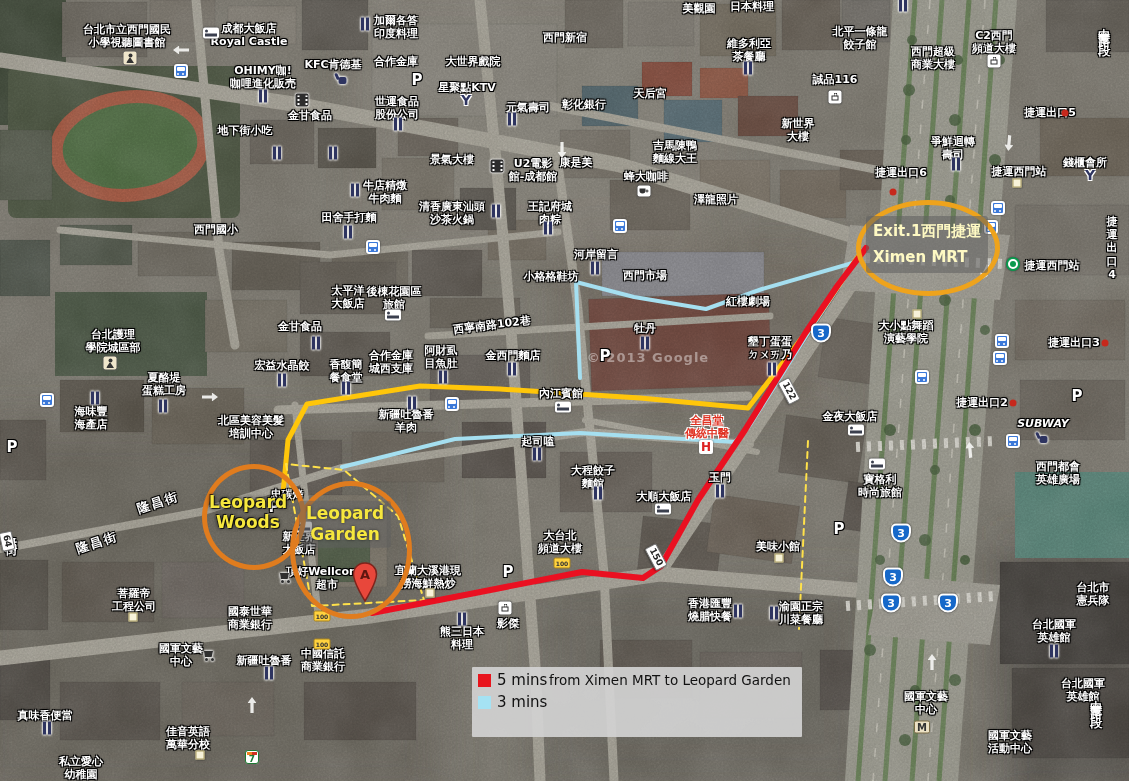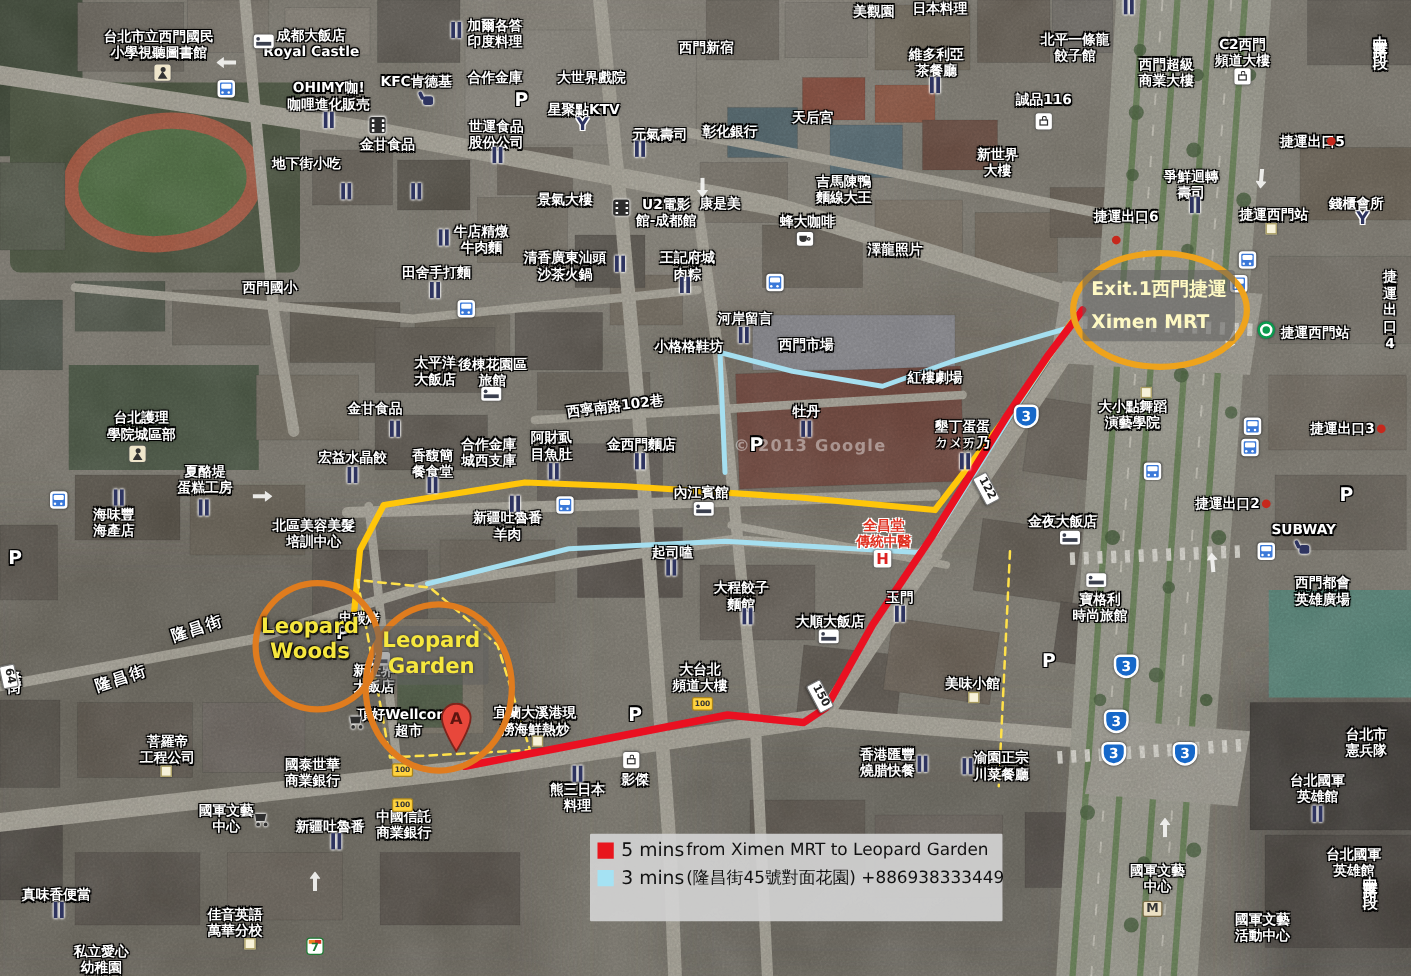--- a/index.html
+++ b/index.html
@@ -310,21 +310,21 @@
       <div class="lbl vert" style="left: 1104px; top: 28px;">中華路一段</div>
       <div class="lbl" style="left: 1085px; top: 163px;">錢櫃會所</div>
       <div class="lbl" style="left: 953px; top: 148px;">爭鮮迴轉
 壽司</div>
       <div class="lbl" style="left: 1019px; top: 172px;">捷運西門站</div>
       <div class="lbl" style="left: 901px; top: 173px;">捷運出口6</div>
       <div class="lbl" style="left: 1052px; top: 266px;">捷運西門站</div>
       <div class="lbl" style="left: 1112px; top: 248px;">捷運出口4</div>
       <div class="lbl" style="left: 1074px; top: 343px;">捷運出口3</div>
       <div class="lbl" style="left: 982px; top: 403px;">捷運出口2</div>
-      <div class="lbl" style="left: 1043px; top: 424px;">SUBWAY</div>
+      <div class="lbl" style="left: 1043px; top: 424px; font-style: italic;">SUBWAY</div>
       <div class="lbl" style="left: 906px; top: 332px;">大小點舞蹈
 演藝學院</div>
       <div class="lbl" style="left: 1058px; top: 473px;">西門都會
 英雄廣場</div>
       <div class="lbl" style="left: 880px; top: 486px;">寶格利
 時尚旅館</div>
       <div class="lbl" style="left: 850px; top: 417px;">金夜大飯店</div>
       <div class="lbl" style="left: 1093px; top: 594px;">台北市
 憲兵隊</div>
       <div class="lbl" style="left: 1054px; top: 631px;">台北國軍
@@ -550,16 +550,15 @@
 
   <div id="legend">
     <div class="lrow">
       <span class="sw" style="background: rgb(232, 21, 29);"></span>
       <span class="ltime">5 mins</span>
       <span class="ldesc">from Ximen MRT to Leopard Garden</span>
     </div>
     <div class="lrow">
       <span class="sw" style="background: rgb(165, 226, 243);"></span>
       <span class="ltime">3 mins</span>
-      <span class="ldesc">(隆昌街45號對面花園) +886938333449</span>
     </div>
   </div>
 </div>
 
 </body></html>

